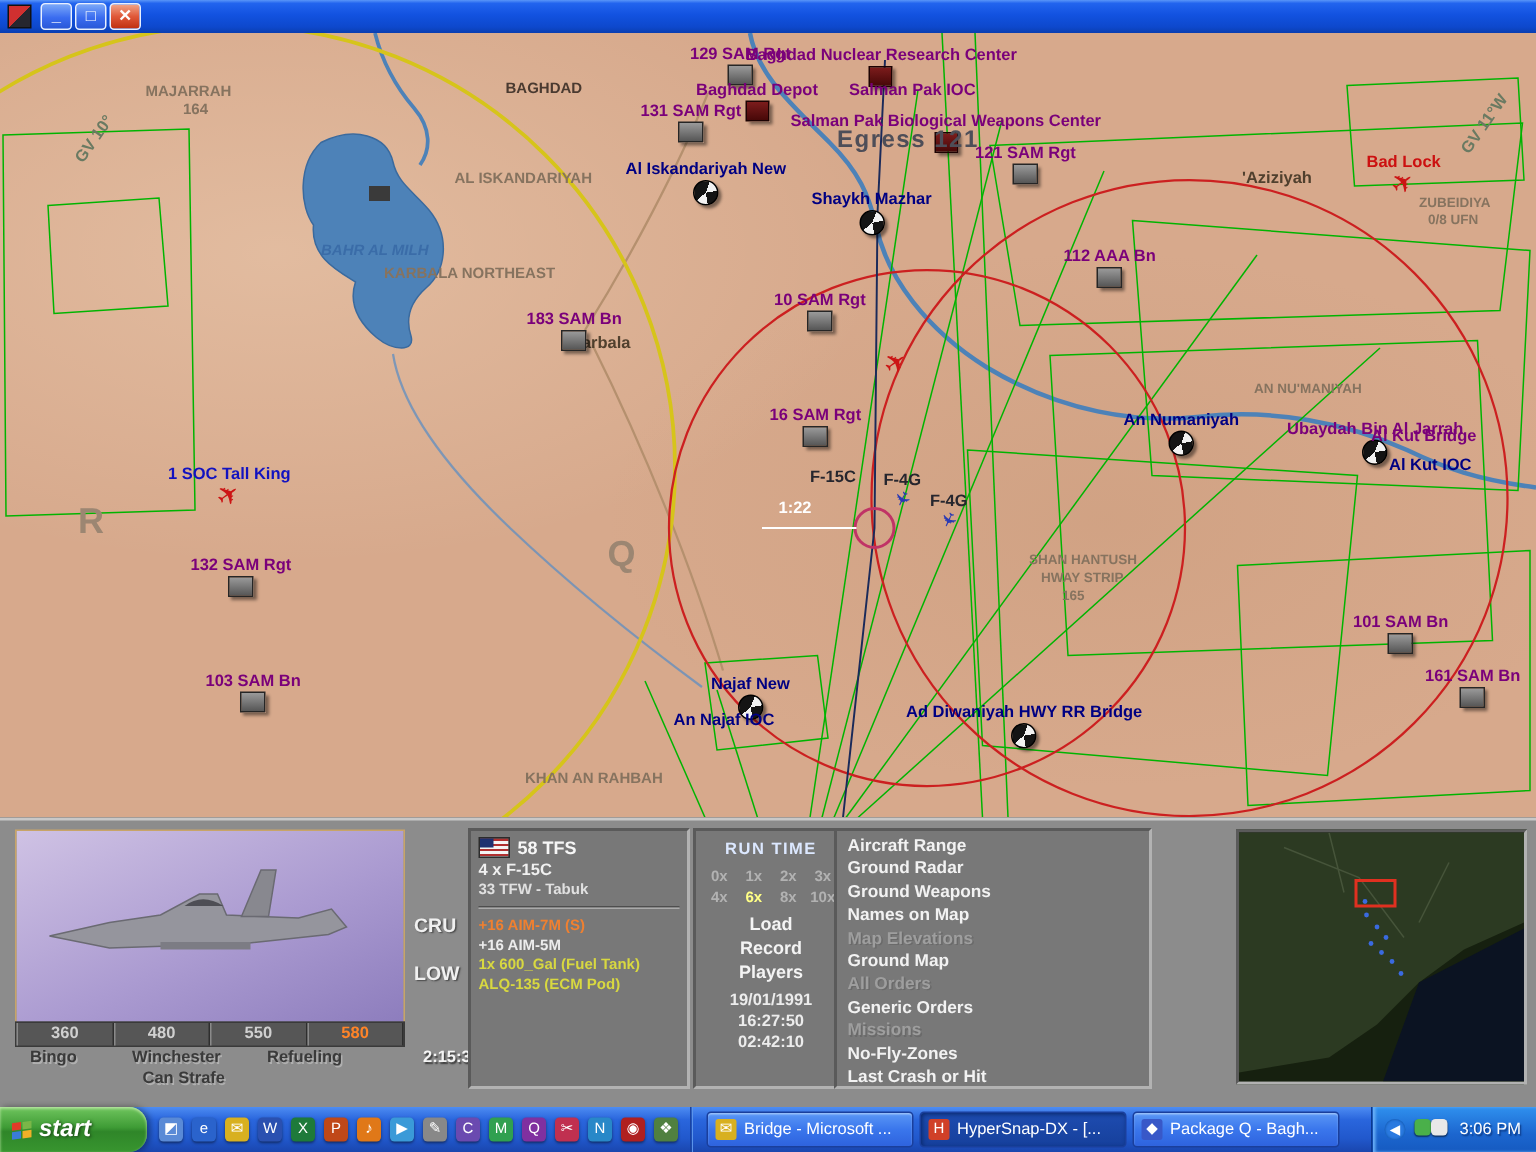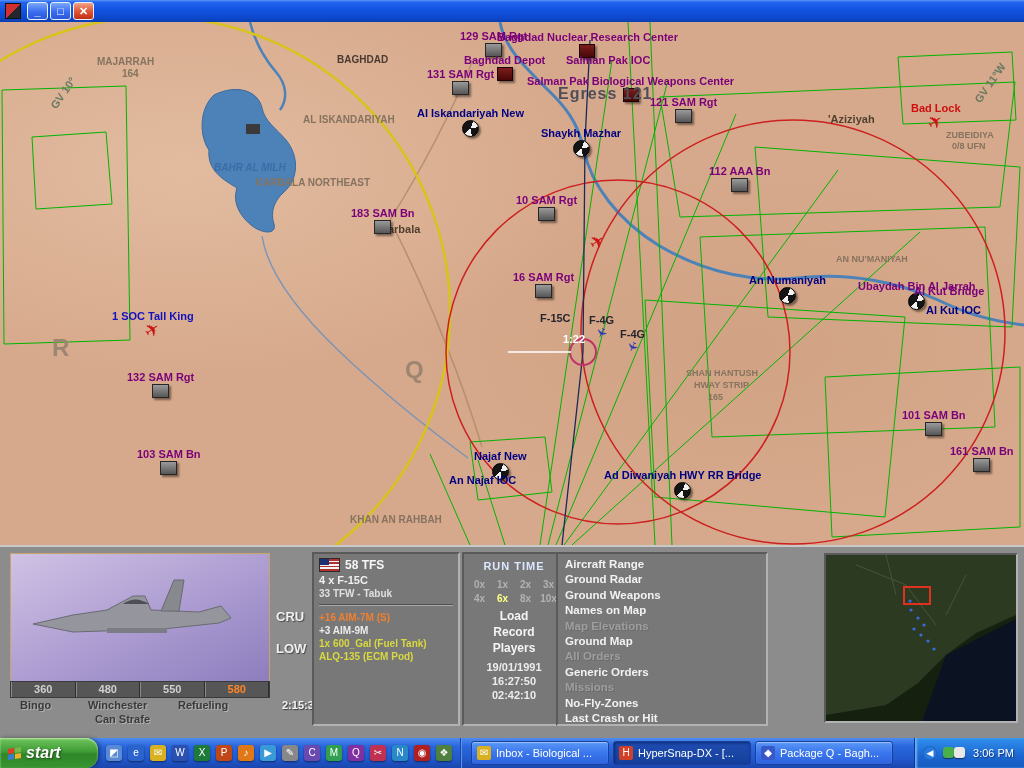--- a/index.html
+++ b/index.html
@@ -280,21 +280,21 @@
         </div>
         <div class="marker" style="left: 589px; top: 292px;">
           <div class="mlabel" style="color: rgb(38, 38, 46);">F-4G</div>
           <div class="micon icon-plane-blue">✈</div>
         </div>
         <div class="marker" style="left: 620px; top: 306px;">
           <div class="mlabel" style="color: rgb(38, 38, 46);">F-4G</div>
           <div class="micon icon-plane-blue">✈</div>
         </div>
         <div class="marker" style="left: 519px; top: 311px;">
-          <div class="mlabel" style="color: rgb(255, 255, 255); margin-left: 44px;">1:22</div>
+          <div class="mlabel" style="color: rgb(255, 255, 255);">1:22</div>
         </div>
         <div class="marker" style="left: 127px; top: 349px;">
           <div class="mlabel" style="color: rgb(122, 0, 122);">132 SAM Rgt</div>
           <div class="micon icon-sam"></div>
         </div>
         <div class="marker" style="left: 902px; top: 387px; justify-content: space-between;">
           <div class="mlabel" style="color: rgb(122, 0, 122);">101 SAM Bn</div>
           <div class="micon icon-sam"></div>
         </div>
         <div class="marker" style="left: 137px; top: 426px;">
@@ -348,21 +348,21 @@
     <div class="pbox info-box">
       <div class="info-head">
         <span class="flag"></span>
         <span>58 TFS</span>
       </div>
       <div class="info-line">4 x F-15C</div>
       <div class="info-line small">33 TFW - Tabuk</div>
       <div class="divider"></div>
       <div id="loadout">
           <div class="wline" style="color: rgb(240, 128, 48);">+16 AIM-7M (S)</div>
-          <div class="wline" style="color: rgb(236, 236, 236);">+3 AIM-9M</div>
+          <div class="wline" style="color: rgb(236, 236, 236);">+16 AIM-5M</div>
           <div class="wline" style="color: rgb(216, 216, 64);">1x 600_Gal (Fuel Tank)</div>
           <div class="wline" style="color: rgb(216, 216, 64);">ALQ-135 (ECM Pod)</div>
         </div>
     </div>
 
     <div class="pbox runtime-box">
       <div class="rt-title">RUN TIME</div>
       <div class="speeds" id="speeds">
           <div class="speed">0x</div>
           <div class="speed">1x</div>
@@ -444,21 +444,21 @@
         <div class="ql" style="background: rgb(48, 160, 80);">M</div>
         <div class="ql" style="background: rgb(128, 48, 160);">Q</div>
         <div class="ql" style="background: rgb(192, 48, 80);">✂</div>
         <div class="ql" style="background: rgb(40, 136, 200);">N</div>
         <div class="ql" style="background: rgb(176, 32, 32);">◉</div>
         <div class="ql" style="background: rgb(80, 128, 64);">❖</div>
       </div>
     <div class="taskbtns" id="taskbtns">
         <div class="taskbtn">
           <span class="ticon" style="background: rgb(216, 176, 32);">✉</span>
-          <span class="tbl">Inbox - Biological ...</span>
+          <span class="tbl">Bridge - Microsoft ...</span>
         </div>
         <div class="taskbtn active">
           <span class="ticon" style="background: rgb(208, 64, 40);">H</span>
           <span class="tbl">HyperSnap-DX - [...</span>
         </div>
         <div class="taskbtn">
           <span class="ticon" style="background: rgb(56, 88, 200);">◆</span>
           <span class="tbl">Package Q - Bagh...</span>
         </div>
       </div>

